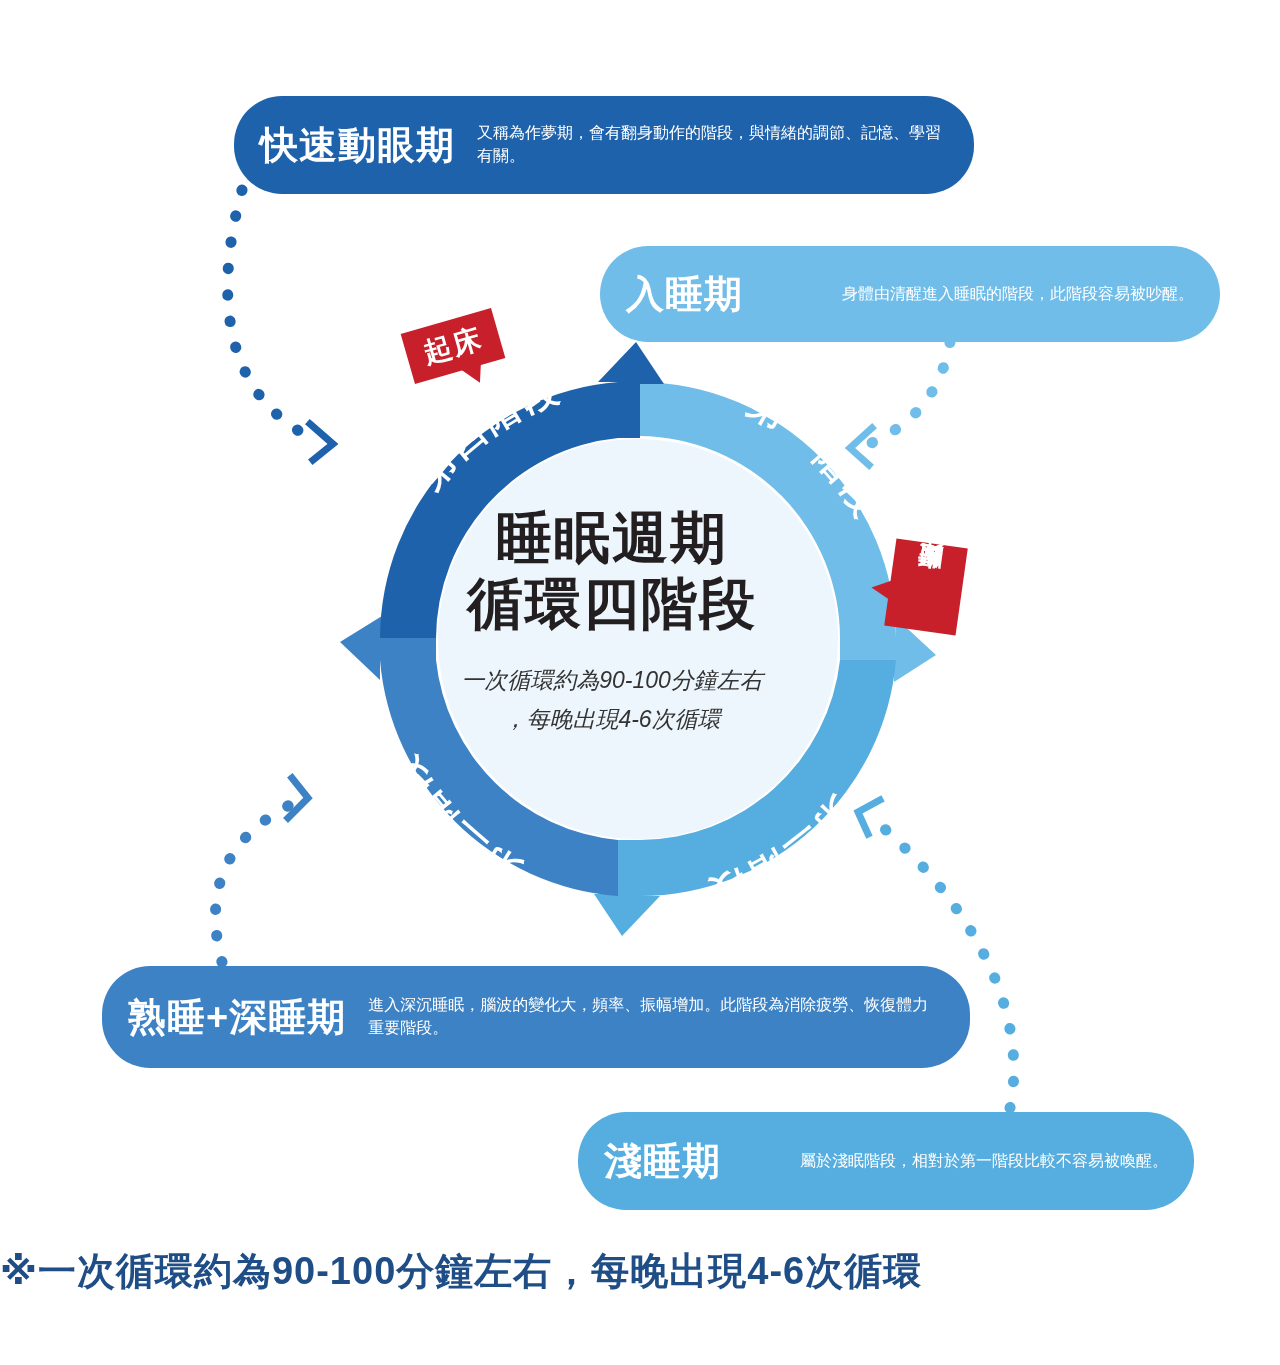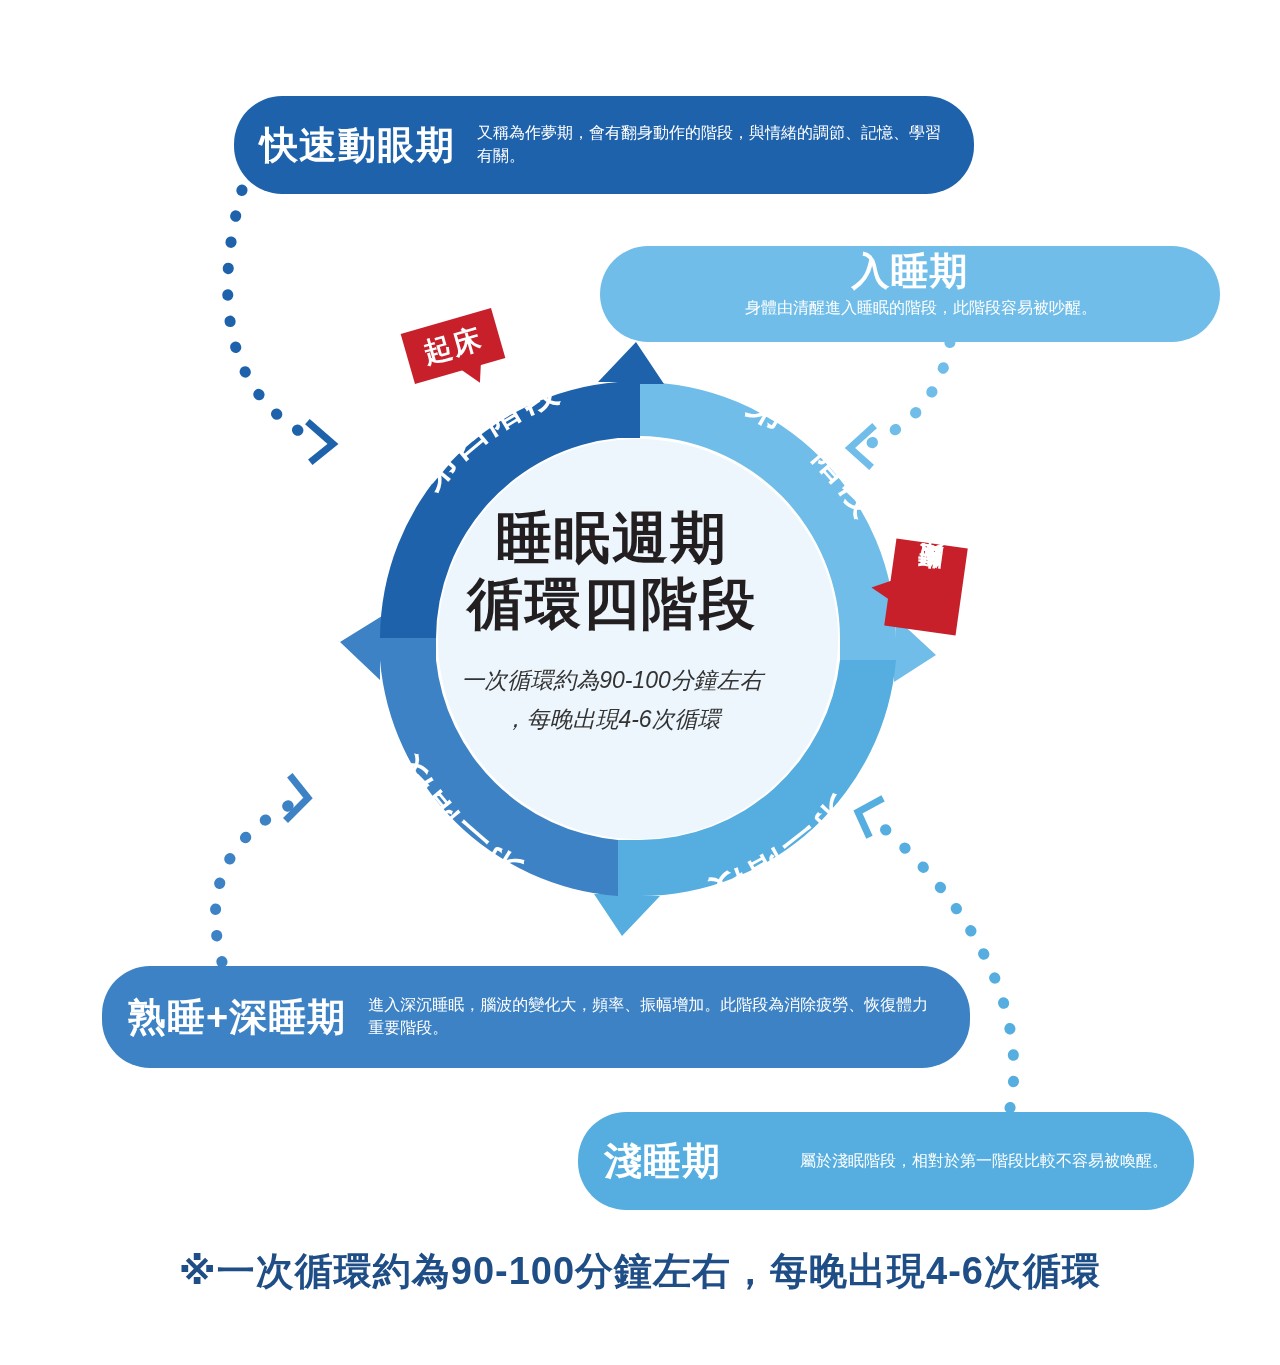--- a/index.html
+++ b/index.html
@@ -38,21 +38,21 @@
   }
   .card-desc {
     font-size: 16px;
     line-height: 1.42;
     color: #ffffff;
     margin-left: 22px;
     flex: 1 1 auto;
   }
 
   #card-rem      { left: 234px;  top: 96px;   width: 740px;  height: 98px;  background: #1F62AC; }
-  #card-onset    { left: 600px;  top: 246px;  width: 620px;  height: 96px;  background: #6FBDE8; flex-direction: column; }
+  #card-onset    { left: 600px;  top: 246px;  width: 620px;  height: 96px;  background: #6FBDE8; }
   #card-deep     { left: 102px;  top: 966px;  width: 868px;  height: 102px; background: #3D82C4; }
   #card-light    { left: 578px;  top: 1112px; width: 616px;  height: 98px;  background: #55AEDF; }
 
   #card-rem   .card-title { font-size: 38px; }
   #card-deep  .card-title { font-size: 38px; }
   #card-onset .card-title,
   #card-light .card-title { font-size: 38px; }
 
   #card-onset .card-desc,
   #card-light .card-desc  { color: #ffffff; text-align: right; }
@@ -153,21 +153,21 @@
     left: 0; top: 0;
     width: 1280px; height: 1365px;
     pointer-events: none;
   }
 
   
   #footer-note {
     position: absolute;
     left: 0; top: 1246px;
     width: 1101px;
-    text-align: right;
+    text-align: left;
     font-weight: 700;
     font-size: 38px;
     letter-spacing: 1px;
     color: #1F4E87;
   }
 </style>
 </head>
 <body>
 
 <div id="root">

